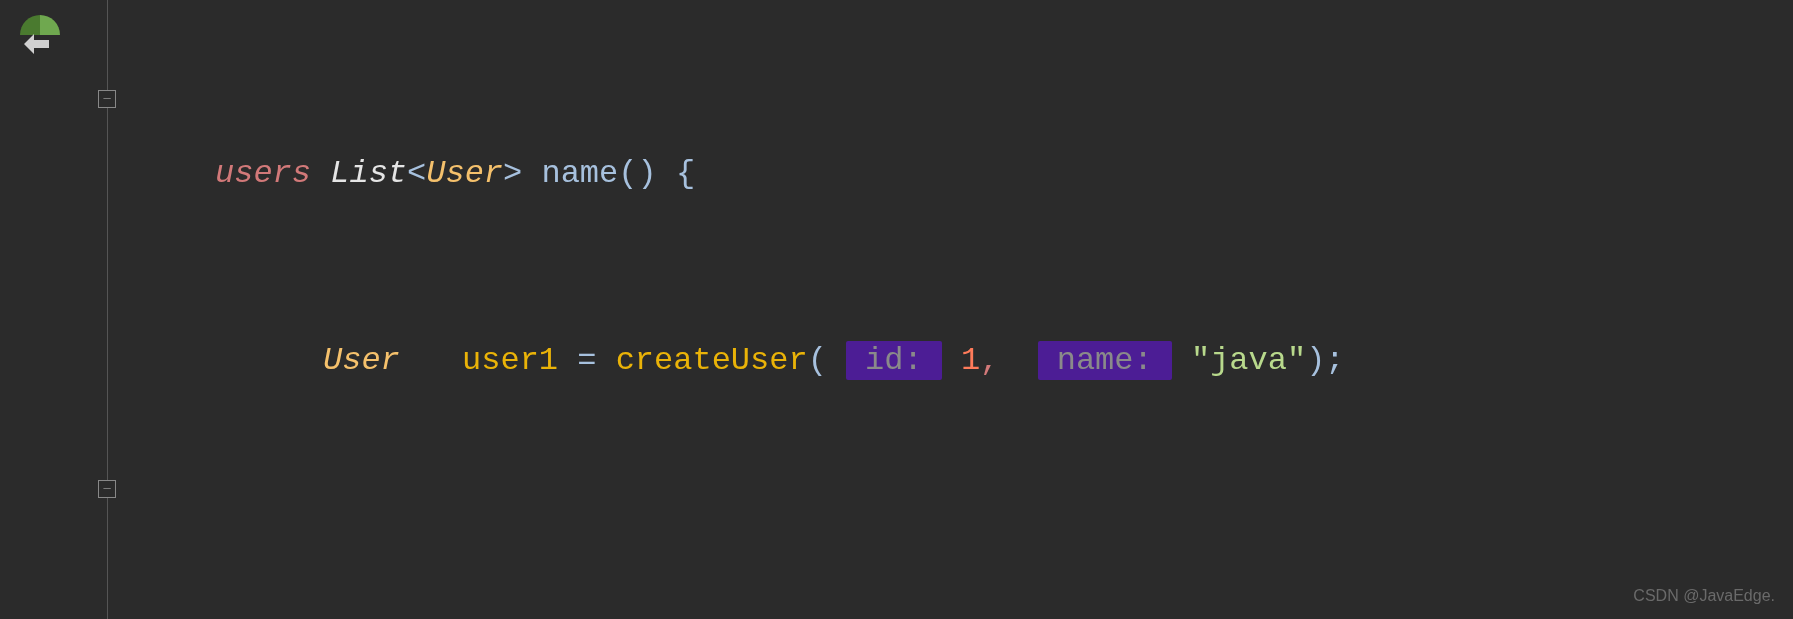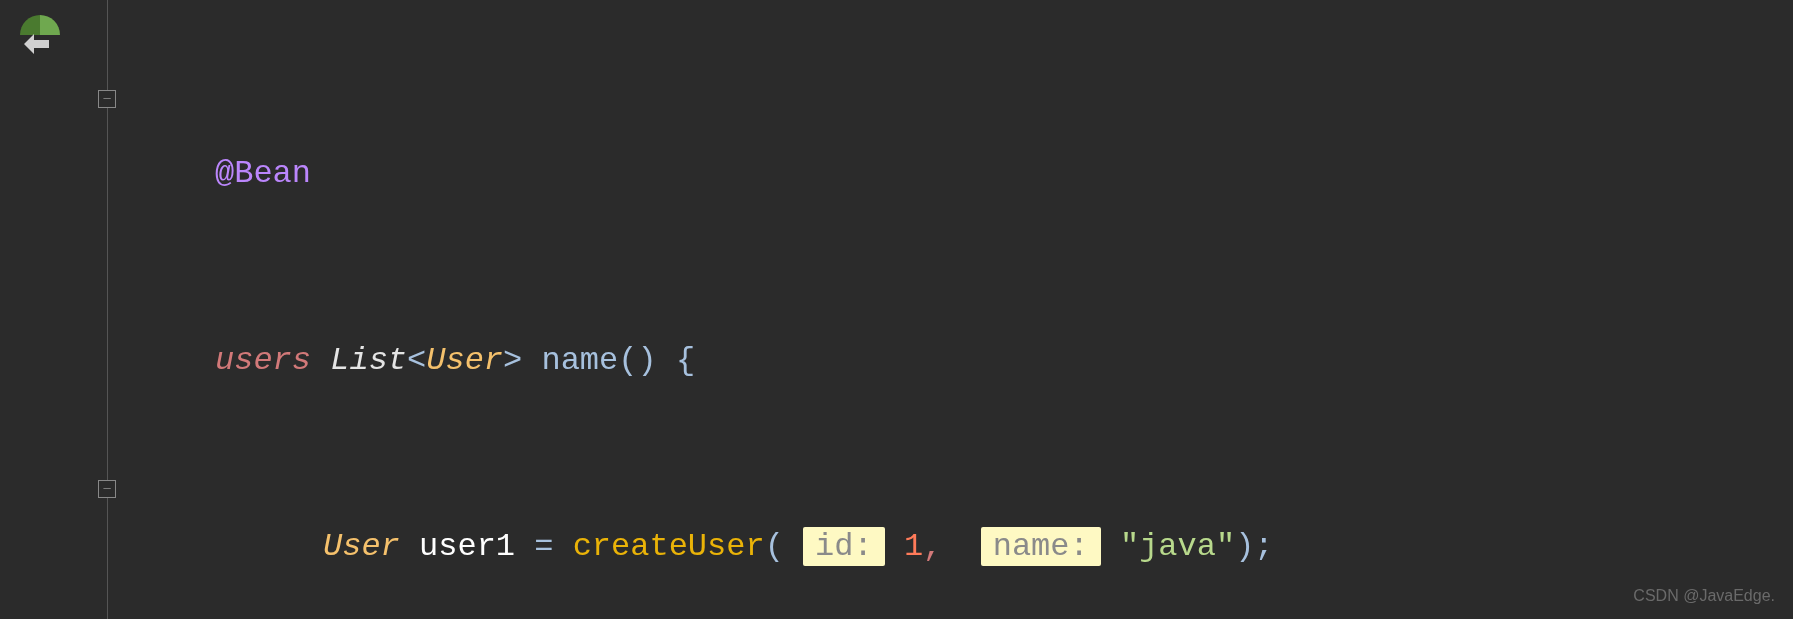--- a/index.html
+++ b/index.html
@@ -71,30 +71,30 @@
       height: 62px;
     }
     .indent {
       display: inline-block;
       width: 108px;
     }
     .annotation { color: #bb86fc; }
     .kw-modifier { color: #d27979; font-style: italic; }
     .type-generic { color: #e5e5e5; font-style: italic; }
     .type-cls { color: #f5c16c; font-style: italic; }
-    .identifier { color: #ffffff; }
+    .identifier { color: #eab308; margin-left: 43px; }
     .method-name { color: #a7c1de; }
     .punct { color: #a7c1de; }
     .brace { color: #a7c1de; }
     .op { color: #a7c1de; }
     .method-call { color: #eab308; }
     .hint-bg {
-      background-color: #fef9c3;
+      background-color: #4c1d95;
       color: #8a8a8a;
-      padding: 1px 12px;
+      padding: 1px 19px;
       border-radius: 2px;
     }
     .number { color: #ff7b5a; }
     .string { color: #b8d98c; }
     .comma { color: #d27979; }
     .watermark {
       position: absolute;
       bottom: 8px;
       right: 18px;
       font-size: 16px;
@@ -115,21 +115,20 @@
         <path d="M 25 5 A 20 20 0 0 0 5 25 L 25 25 Z" fill="#4a7a2f"></path>
         <path d="M 10 30 L 25 30 L 25 24 L 35 34 L 25 44 L 25 38 L 10 38 Z" fill="#d0d0d0" transform="rotate(180 22 34)"></path>
       </svg>
     </div>
     <div class="fold-line"></div>
     <div class="fold-marker fold-marker-top">─</div>
     <div class="fold-marker fold-marker-bottom">─</div>
   </div>
 
   <div class="code-area">
-    <div class="line"><span class="annotation">@Bean</span></div>
     <div class="line"><span class="kw-modifier">users</span> <span class="type-generic">List</span><span class="punct">&lt;</span><span class="type-cls">User</span><span class="punct">&gt;</span> <span class="method-name">name</span><span class="punct">()</span> <span class="brace">{</span></div>
     <div class="line"><span class="indent"></span><span class="type-cls">User</span> <span class="identifier">user1</span> <span class="op">=</span> <span class="method-call">createUser</span><span class="punct">(</span> <span class="hint-bg">id:</span> <span class="number">1</span><span class="comma">,</span>  <span class="hint-bg">name:</span> <span class="string">"java"</span><span class="punct">);</span></div>
     
     
     
     
     
   </div>
 </div>
 

